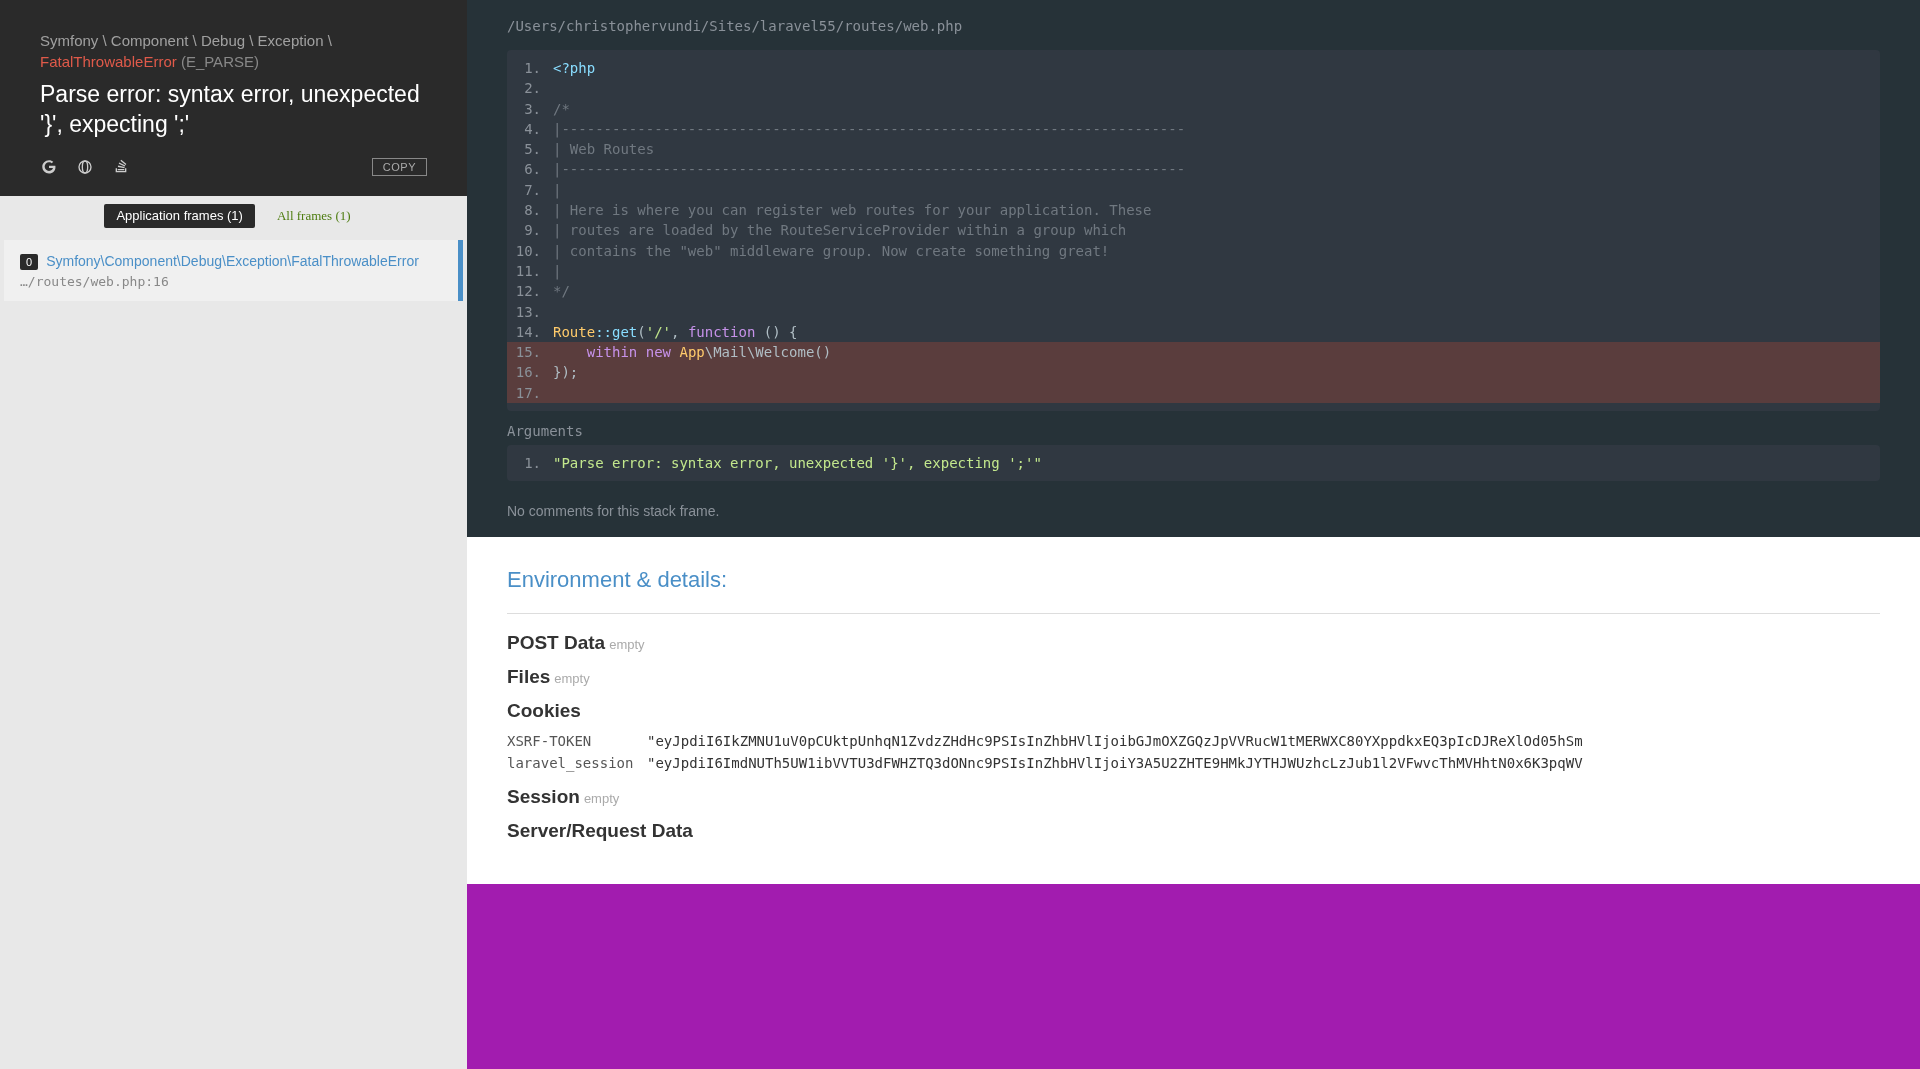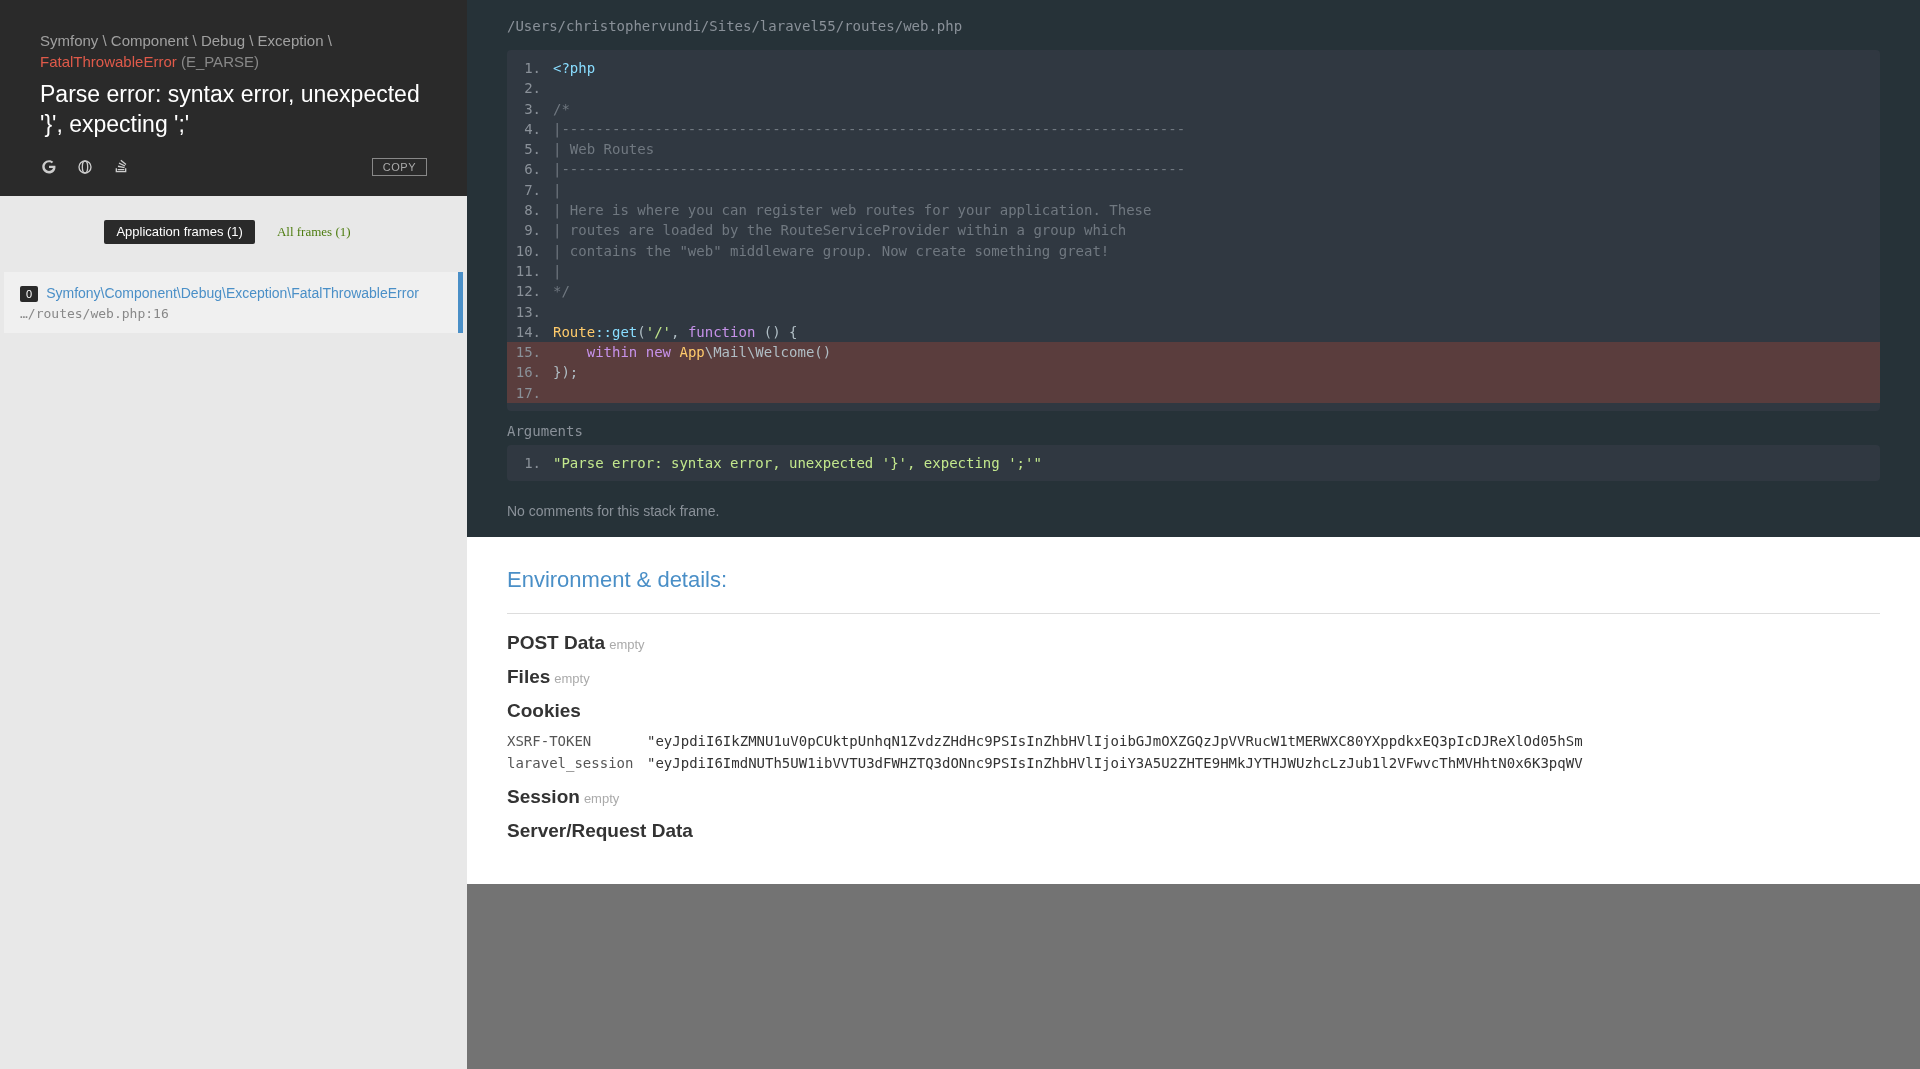--- a/index.html
+++ b/index.html
@@ -7,30 +7,30 @@
 .container { display: flex; min-height: 100vh; }
 .left-panel { width: 467px; flex-shrink: 0; }
 .header { background: #2a2a2a; padding: 30px 40px 20px; color: #a0a0a0; }
 .namespace { font-size: 15px; line-height: 1.4; }
 .namespace .error-class { color: #e05a4a; margin-top: 11px; }
 .namespace .error-code { color: #888; }
 .error-title { color: #fff; font-size: 23px; font-weight: 400; margin-top: 8px; line-height: 1.3; }
 .header-actions { display: flex; align-items: center; margin-top: 18px; gap: 18px; }
 .icon-btn { width: 18px; height: 18px; display: inline-flex; align-items: center; justify-content: center; color: #ccc; cursor: pointer; }
 .copy-btn { margin-left: auto; border: 1px solid #888; color: #aaa; background: transparent; padding: 2px 10px; font-size: 11px; letter-spacing: 0.5px; cursor: pointer; }
-.tabs { background: #e8e8e8; display: flex; justify-content: center; padding: 24px 0; gap: 10px; }
+.tabs { background: #e8e8e8; display: flex; justify-content: center; padding: 8px 0; gap: 10px; }
 .tab { padding: 4px 12px; font-size: 13px; cursor: pointer; border-radius: 2px; }
 .tab.active { background: #2a2a2a; color: #fff; }
 .tab.inactive { color: #4d7c0f; font-family: Liberation Serif, serif; }
 .frames { padding: 0; }
 .frame { background: #f0f0f0; border-right: 5px solid #4a8fc7; padding: 12px 16px; margin: 4px 4px 0; cursor: pointer; }
 .frame-badge { background: #2a2a2a; color: #fff; font-size: 11px; padding: 2px 6px; border-radius: 2px; margin-right: 8px; }
 .frame-title { color: #4a8fc7; font-size: 14px; }
 .frame-path { color: #888; font-size: 13px; margin-top: 4px; font-family: Menlo, Monaco, monospace; }
-.right-panel { flex: 1; background: #737373; overflow: hidden; }
+.right-panel { flex: 1; background: #a21caf; overflow: hidden; }
 .code-section { background: #263238; padding-bottom: 0; }
 .file-path { color: #8a9199; padding: 18px 0 6px; font-family: Menlo, Monaco, monospace; font-size: 14px; margin: 0 40px; }
 .code-block { margin: 10px 40px 0; background: #303841; border-radius: 4px; padding: 8px 0; font-family: Menlo, Monaco, monospace; font-size: 14px; line-height: 1.45; }
 .code-line { display: flex; }
 .code-line.highlight { background: #5a3d3d; }
 .line-num { width: 46px; text-align: right; padding-right: 12px; color: #8a9199; user-select: none; flex-shrink: 0; }
 .line-content { flex: 1; white-space: pre; color: #b0bec5; padding-right: 12px; overflow: hidden; }
 .tk-keyword { color: #c792ea; }
 .tk-string { color: #c3e88d; }
 .tk-func { color: #89ddff; }

